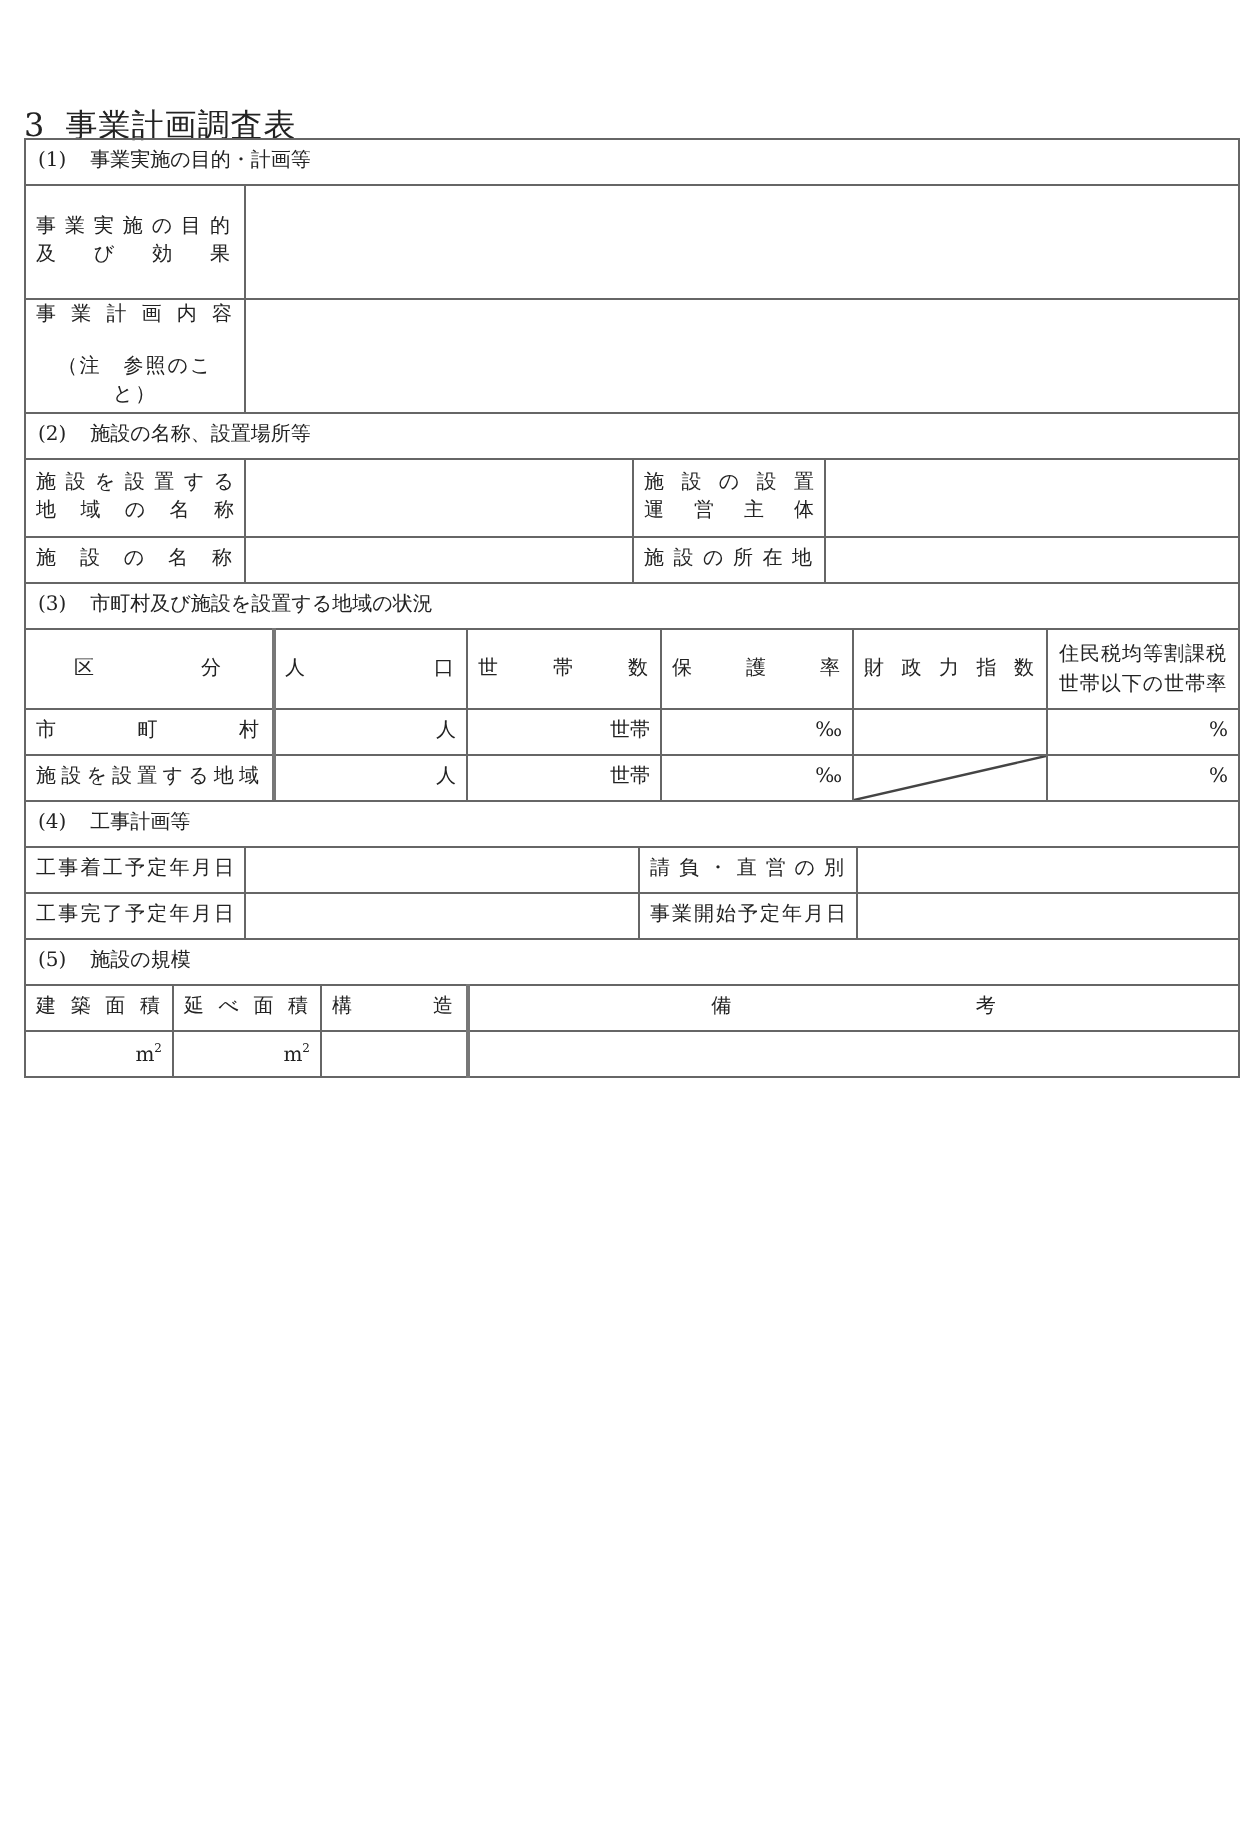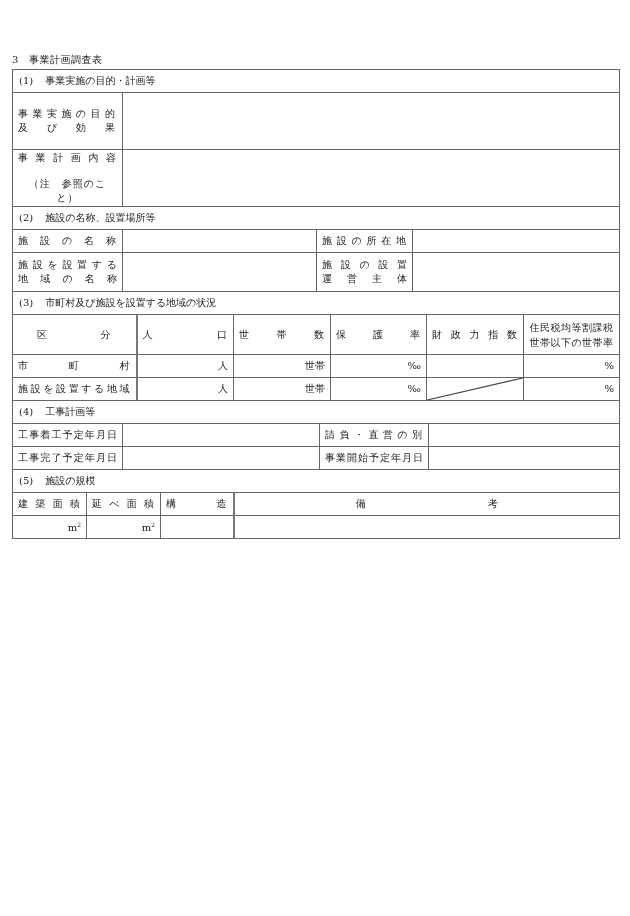--- a/index.html
+++ b/index.html
@@ -1,18 +1,18 @@
 <!DOCTYPE html>
 <html><head>
 <meta charset="utf-8">
 <style>
   html, body { margin: 0; padding: 0; background: #ffffff; }
   body { width: 630px; height: 916px; position: relative; overflow: hidden;
          font-family: "DejaVu Serif", "Liberation Serif", serif; color: #222; }
-  .page-title { position: absolute; left: 12px; top: 53px; font-size: 10px; letter-spacing: 0.5px; }
+  .page-title { position: absolute; left: 12px; top: 53px; font-size: 16px; letter-spacing: 0.5px; }
   .page-title .num { margin-right: 10px; }
   .form { position: absolute; left: 12px; top: 69px; width: 607px; }
   table { border-collapse: collapse; width: 607px; table-layout: fixed; border-radius: 23px; }
   td { border: 1px solid #666; font-size: 10px; padding: 0 5px; vertical-align: middle; line-height: 14px; }
   .sec-head td { height: 22px; padding-left: 6px; }
   .sec-head .secnum { margin-right: 12px; }
   .label { text-align: justify; text-align-last: justify; letter-spacing: 1px; white-space: nowrap; }
   .label-2 { text-align-last: justify; }
   .label-2 span { display: block; text-align: justify; text-align-last: justify; }
   .unit { text-align: right; }
@@ -65,35 +65,35 @@
         <div class="label" style="margin-bottom:12px">事業計画内容</div>
         <div class="note">（注　参照のこと）</div>
       </td>
       <td colspan="9"></td>
     </tr>
 
     <tr class="sec-head">
       <td colspan="10"><span class="secnum">(2)</span><span>施設の名称、設置場所等</span></td>
     </tr>
     <tr>
-      <td class="h23 label">施設の名称</td>
-      <td colspan="5"></td>
-      <td colspan="2" class="label">施設の所在地</td>
-      <td colspan="2"></td>
-    </tr>
-    <tr>
       <td class="h38 label-2">
         <span>施設を設置する</span>
         <span>地域の名称</span>
       </td>
       <td colspan="5"></td>
       <td colspan="2" class="label-2">
         <span>施設の設置</span>
         <span>運営主体</span>
       </td>
+      <td colspan="2"></td>
+    </tr>
+    <tr>
+      <td class="h23 label">施設の名称</td>
+      <td colspan="5"></td>
+      <td colspan="2" class="label">施設の所在地</td>
       <td colspan="2"></td>
     </tr>
 
     <tr class="sec-head">
       <td colspan="10"><span class="secnum">(3)</span><span>市町村及び施設を設置する地域の状況</span></td>
     </tr>
   </tbody>
     </table>
 
   <table style="margin-top:-1px">

